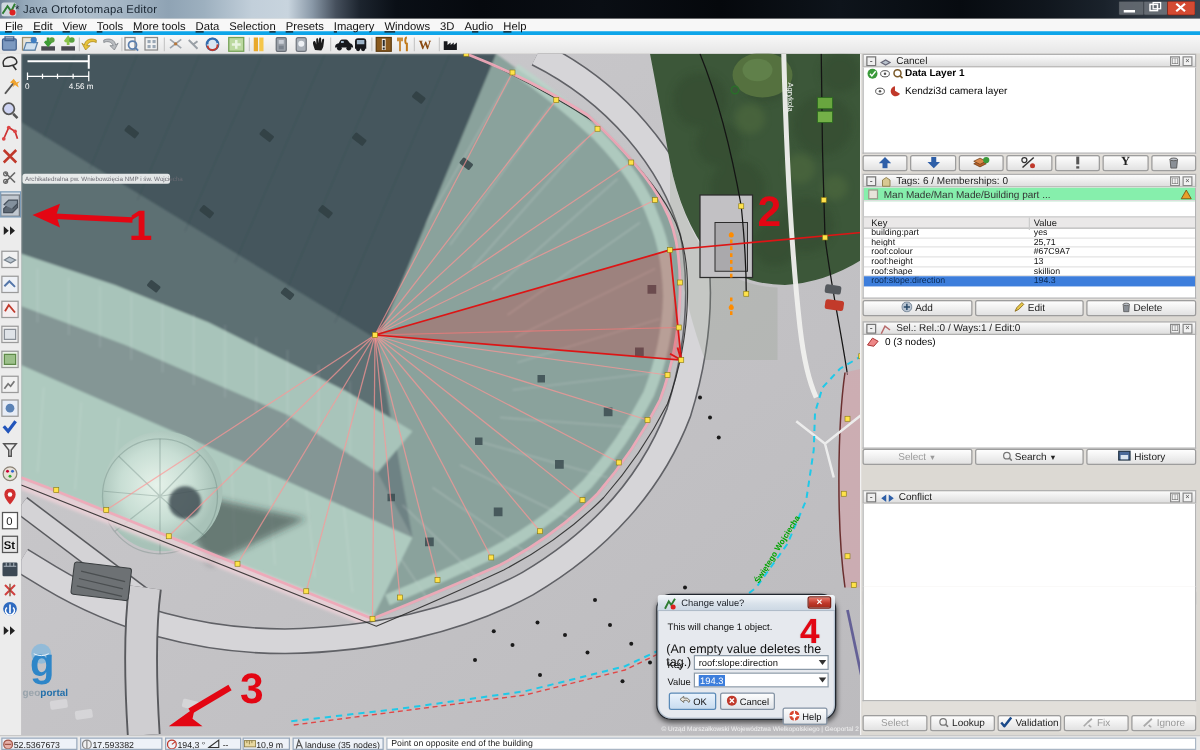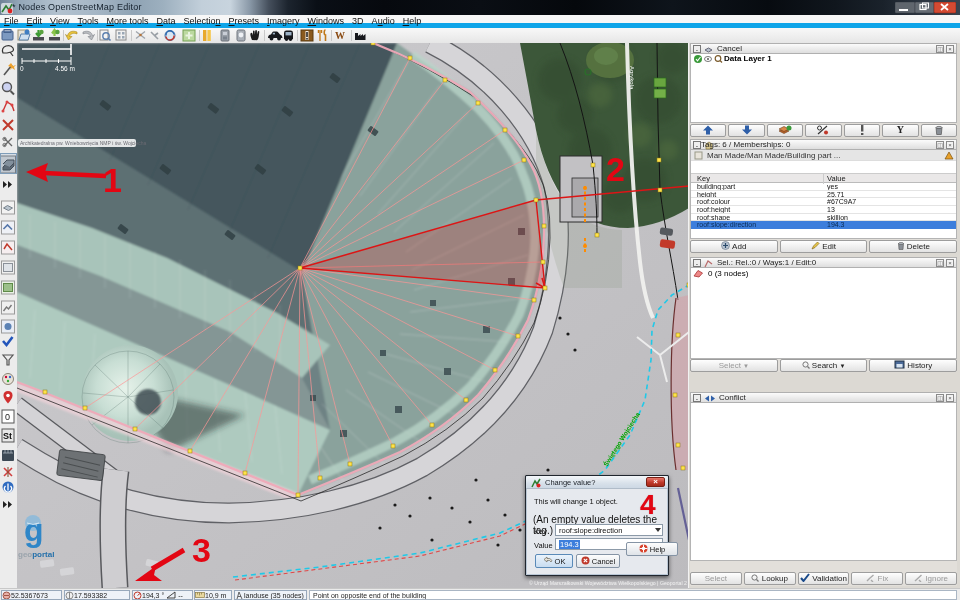--- a/index.html
+++ b/index.html
@@ -1,51 +1,51 @@
 <!DOCTYPE html>
 <html><head><meta charset="utf-8">
 <style>
 *{margin:0;padding:0;box-sizing:border-box}
 html,body{width:960px;height:600px;overflow:hidden}
 body{font-family:"Liberation Sans",sans-serif;background:#d6d2ca;position:relative}
 .abs{position:absolute}
 #titlebar{left:0;top:0;width:960px;height:15px;background:linear-gradient(90deg,#6f8296 0,#93a7b8 2%,#b3c2cf 6%,#a5b6c5 10%,#8fa3b4 14%,#9db0bf 17%,#c2cfda 21%,#c8d4de 24%,#8a99a8 26%,#454f5c 28%,#1c242e 30%,#0a0f16 33%,#06090e 40%,#0a0e14 50%,#05080c 60%,#0e141b 70%,#070b10 80%,#10161d 87%,#1a222b 92%,#2c3540 96%,#3a444f 100%)}
 #titletext{left:12px;top:2px;font-size:9px;color:#16222e;letter-spacing:0.2px}
-#menubar{left:0;top:15px;width:960px;height:13px;background:#f7f7f7;border-bottom:5px solid #0ea5e9;font-size:9px;color:#111;white-space:nowrap}
+#menubar{left:0;top:15px;width:960px;height:13px;background:#f7f7f7;border-bottom:3px solid #0ea5e9;font-size:9px;color:#111;white-space:nowrap}
 #menubar span{display:inline-block;padding:1px 4px 0 4px}
 #menubar u{text-decoration:underline}
 #toolbar{left:0;top:28px;width:960px;height:15px;background:linear-gradient(#f8f8f8,#e6e6e6)}
 #leftbar{left:0;top:43px;width:17px;height:545px;background:#ececec}
 .panel{position:absolute;left:690px;width:267px;background:#e2dfda}
 .phead{position:relative;height:11px;background:linear-gradient(#fbfbfb,#dedede);border:1px solid #b0b0b0;font-size:8px;color:#222;line-height:10px;white-space:nowrap}
 .pbody{position:relative;background:#fff;border:1px solid #b4b4b4;border-top:none;overflow:hidden}
 .pbtnrow{position:absolute;left:0;width:267px;display:flex;gap:2px}
 .pbtn{flex:1;height:13px;background:linear-gradient(#fefefe,#e2e2e2);border:1px solid #9d9d9d;border-radius:2px;font-size:8px;color:#222;text-align:center;line-height:11px;white-space:nowrap;overflow:hidden}
 .pbtn.dim{color:#9a9a9a}
 .hbtn{position:absolute;top:1px;width:8px;height:8px;border:1px solid #8a8a8a;background:#f2f2f2;font-size:6px;line-height:6px;text-align:center;color:#555}
 #statusbar{left:0;top:588px;width:960px;height:12px;background:#ebebeb;border-top:1px solid #c8c8c8;font-size:7px;color:#222}
 .sfield{position:absolute;top:1px;height:10px;background:#eef2f8;border:1px solid #98a8bb;line-height:9px;white-space:nowrap;overflow:hidden}
-#dialog{left:525px;top:475px;width:144px;height:101px;background:#e6e9ee;border:1px solid #20262e;border-radius:1px;box-shadow:0 2px 4px rgba(0,0,0,.55),inset 0 0 0 1px #b9c6d4;z-index:40}
+#dialog{left:525px;top:475px;width:144px;height:101px;background:#e6e9ee;border:1px solid #20262e;border-radius:12px;box-shadow:0 2px 4px rgba(0,0,0,.55),inset 0 0 0 1px #b9c6d4;z-index:40}
 .combo{position:absolute;height:12px;background:#fff;border:1px solid #8c9aa8;font-size:7.5px;line-height:11px;color:#111;overflow:hidden}
 .carr{position:absolute;right:1px;top:3px;width:0;height:0;border-left:3px solid transparent;border-right:3px solid transparent;border-top:4px solid #333}
 .dbtn{position:absolute;height:14px;background:linear-gradient(#fdfdfd,#dfe3e8);border:1px solid #8594a5;border-radius:2px;font-size:7.5px;text-align:center;line-height:13px;color:#111}
 .rednum{position:absolute;color:#e30613;font-weight:bold;font-family:"Liberation Sans",sans-serif;z-index:50;text-shadow:0 0 1px rgba(120,0,0,.4)}
 .trow{position:relative;height:7.7px;font-size:7px;line-height:7.6px;color:#111;border-bottom:1px solid #e4e4e4;overflow:hidden}
 .trow span:first-child{position:absolute;left:6px}
 .trow span:last-child{position:absolute;left:136px}
 .trow.sel{background:#3d7edc;color:#0a2a52;border-bottom-color:#3d7edc}
 </style></head>
 <body>
 <div class="abs" id="titlebar"></div>
 <div class="abs" id="titleicon" style="left:1px;top:1px;width:13px;height:13px"><svg width="13" height="13">
       <rect x="0" y="1" width="12" height="11" rx="2" fill="#cfd8de"></rect>
       <path d="M1,10 L5,4 L8,8 L11,2" stroke="#2e7d32" stroke-width="1.6" fill="none"></path>
       <circle cx="9" cy="9" r="2.4" fill="#d22"></circle>
     </svg></div>
-<div class="abs" id="titletext">* Nodes OpenStreetMap Editor</div>
+<div class="abs" id="titletext">* Java Ortofotomapa Editor</div>
 <div class="abs" id="winbtns" style="left:895px;top:0;width:61px;height:12px"><svg width="61" height="12">
 <rect x="0" y="0" width="20" height="11" rx="1" fill="#6a7077" stroke="#3a3f45" stroke-width="0.5" opacity="0.85"></rect>
 <rect x="20" y="0" width="19" height="11" rx="1" fill="#70767d" stroke="#3a3f45" stroke-width="0.5" opacity="0.85"></rect>
 <rect x="39" y="0" width="22" height="11" rx="1" fill="#d44a32" stroke="#7c1f12" stroke-width="0.5"></rect>
 <rect x="4" y="7" width="9" height="2" fill="#fff"></rect>
 <rect x="25" y="2.5" width="6" height="5" fill="none" stroke="#fff" stroke-width="1.2"></rect>
       <rect x="27.5" y="1" width="6" height="5" fill="none" stroke="#fff" stroke-width="1"></rect>
 <path d="M46,2 L53,8 M53,2 L46,8" stroke="#fff" stroke-width="1.8"></path>
 </svg></div>
 <div class="abs" id="menubar"><span><u>F</u>ile</span><span><u>E</u>dit</span><span><u>V</u>iew</span><span><u>T</u>ools</span><span><u>M</u>ore tools</span><span><u>D</u>ata</span><span>Selectio<u>n</u></span><span><u>P</u>resets</span><span><u>I</u>magery</span><span><u>W</u>indows</span><span>3D</span><span>A<u>u</u>dio</span><span><u>H</u>elp</span></div>
@@ -435,20 +435,28 @@
         <svg style="position:absolute;left:2px;top:0" width="30" height="10">
           <circle cx="5" cy="5" r="4" fill="#3a9a3a"></circle>
           <path d="M3,5 l1.5,1.8 L7.5,3" stroke="#fff" stroke-width="1.1" fill="none"></path>
           <ellipse cx="15" cy="5" rx="3.5" ry="2.5" fill="#fff" stroke="#555" stroke-width="0.8"></ellipse>
           <circle cx="15" cy="5" r="1" fill="#555"></circle>
           <circle cx="25" cy="4.5" r="2.8" fill="none" stroke="#7a5a2a" stroke-width="1.2"></circle>
           <line x1="27" y1="6.5" x2="29" y2="8.5" stroke="#7a5a2a" stroke-width="1.2"></line>
         </svg>
         <b style="position:absolute;left:33px">Data Layer 1</b>
       </div>
+  <div style="position:relative;height:10px;font-size:8px;line-height:10px">
+        <svg style="position:absolute;left:8px;top:0" width="22" height="10">
+          <ellipse cx="5" cy="5" rx="3.5" ry="2.5" fill="#fff" stroke="#555" stroke-width="0.8"></ellipse>
+          <circle cx="5" cy="5" r="1" fill="#555"></circle>
+          <path d="M17,1 a4,4 0 1 0 4,6 l-4,-2.5 Z" fill="#c0392b"></path>
+        </svg>
+        <span style="position:absolute;left:33px">Kendzi3d camera layer</span>
+      </div>
  </div>
  <div class="pbtnrow" style="top:81px">
   <div class="pbtn"><svg width="12" height="10">
           <path d="M6,0.5 L11,5.5 L8,5.5 L8,9.5 L4,9.5 L4,5.5 L1,5.5 Z" fill="#2e5fa8"></path>
         </svg></div>
   <div class="pbtn"><svg width="12" height="10">
           <path d="M6,9.5 L11,4.5 L8,4.5 L8,0.5 L4,0.5 L4,4.5 L1,4.5 Z" fill="#2e5fa8"></path>
         </svg></div>
   <div class="pbtn"><svg width="14" height="10">
           <path d="M1,6 l5,-2.5 l5,2.5 l-5,2.5 Z" fill="#b8632a" stroke="#6b3a14" stroke-width="0.6"></path>
@@ -470,26 +478,26 @@
           <ellipse cx="5" cy="2.5" rx="3" ry="1.1" fill="#b8bdc4" stroke="#555" stroke-width="0.7"></ellipse>
         </svg></div>
  </div>
 </div>
 <div class="panel" style="top:139px;height:114px">
  <div class="phead">
       <span style="position:absolute;left:2px;top:1px;width:8px;height:8px;border:1px solid #777;background:#eee;font-size:7px;line-height:7px;text-align:center">-</span>
       <svg style="position:absolute;left:13px;top:1px" width="9" height="9">
         <path d="M2,8 L2,3 L5,1 L8,3 L8,8 Z" fill="#d8c892" stroke="#887744" stroke-width="0.7"></path>
       </svg>
-      <span style="position:absolute;left:10px">Tags: 6 / Memberships: 0</span>
+      <span style="position:absolute;left:26px">Tags: 6 / Memberships: 0</span>
       <span class="hbtn" style="right:12px">◫</span>
       <span class="hbtn" style="right:2px">×</span>
     </div>
  <div class="pbody" style="height:89px">
-  <div style="position:relative;height:11px;background:#e5e5e5;border-bottom:1px solid #ddd;font-size:8px;line-height:11px;color:#333">
+  <div style="position:relative;height:11px;background:#86efac;border-bottom:1px solid #ddd;font-size:8px;line-height:11px;color:#333">
         <svg style="position:absolute;left:3px;top:1px" width="9" height="9">
           <rect x="1" y="1" width="7" height="7" fill="#e8e4da" stroke="#998"></rect>
         </svg>
         <span style="position:absolute;left:16px">Man Made/Man Made/Building part ...</span>
         <svg style="position:absolute;right:2px;top:1px" width="10" height="9">
           <path d="M1,8 L5,1 L9,8 Z" fill="#e8a02a" stroke="#7a5210" stroke-width="0.7"></path>
         </svg>
       </div>
   <div style="height:12px"></div>
   <div style="position:relative;height:10px;background:#eae8e8;border-top:1px solid #ccc;border-bottom:1px solid #bbb;font-size:7.5px;line-height:10px;color:#222">
@@ -618,21 +626,21 @@
  <div class="combo" style="left:29px;top:48px;width:108px"><span style="padding-left:3px">roof:slope:direction</span><span class="carr"></span></div>
  <div style="position:absolute;left:8px;top:65px;font-size:7.5px;color:#111">Value</div>
  <div class="combo" style="left:29px;top:62px;width:108px"><span style="margin-left:3px;background:#3d7edc;color:#fff;padding:0 1px">194.3</span><span class="carr"></span></div>
  <div class="dbtn" style="left:9px;top:78px;width:38px;background:linear-gradient(#eaf3fc,#c8dcf0);border-color:#5a8ab8"><svg width="10" height="9" style="vertical-align:-1px">
         <path d="M9,4.5 q-2,-3 -5,-2 l0,-1.5 L1,3.5 l3,2.5 l0,-1.5 q3,-1 4,1.5 Z" fill="#e8e4da" stroke="#6a665a" stroke-width="0.7"></path>
       </svg> OK</div>
  <div class="dbtn" style="left:50px;top:78px;width:44px"><svg width="9" height="9" style="vertical-align:-1px">
         <circle cx="4.5" cy="4.5" r="4" fill="#c0392b"></circle>
         <path d="M2.8,2.8 l3.4,3.4 M6.2,2.8 l-3.4,3.4" stroke="#fff" stroke-width="1.1"></path>
       </svg> Cancel</div>
- <div class="dbtn" style="left:100px;top:66px;width:52px"><svg width="9" height="9" style="vertical-align:-1px">
+ <div class="dbtn" style="left:100px;top:90px;width:36px"><svg width="9" height="9" style="vertical-align:-1px">
         <circle cx="4.5" cy="4.5" r="4" fill="#d8442e"></circle>
         <circle cx="4.5" cy="4.5" r="1.8" fill="#fff"></circle>
         <path d="M4.5,0.5 L4.5,8.5 M0.5,4.5 L8.5,4.5" stroke="#fff" stroke-width="1"></path>
       </svg> Help</div>
 </div>
 <div class="abs" id="statusbar">
  <div class="sfield" style="left:1px;width:61px"><svg width="9" height="9" style="vertical-align:-2px">
         <circle cx="4.5" cy="4.5" r="3.5" fill="#e8b0a8" stroke="#a05548"></circle>
         <path d="M2,4.5 L7,4.5" stroke="#a05548"></path>
       </svg>52.5367673</div>

